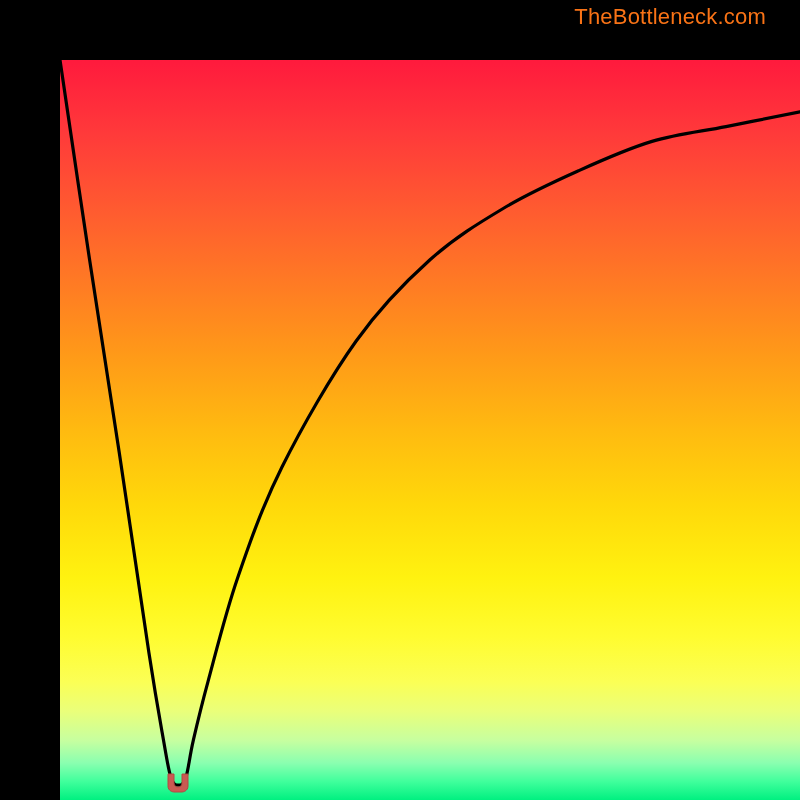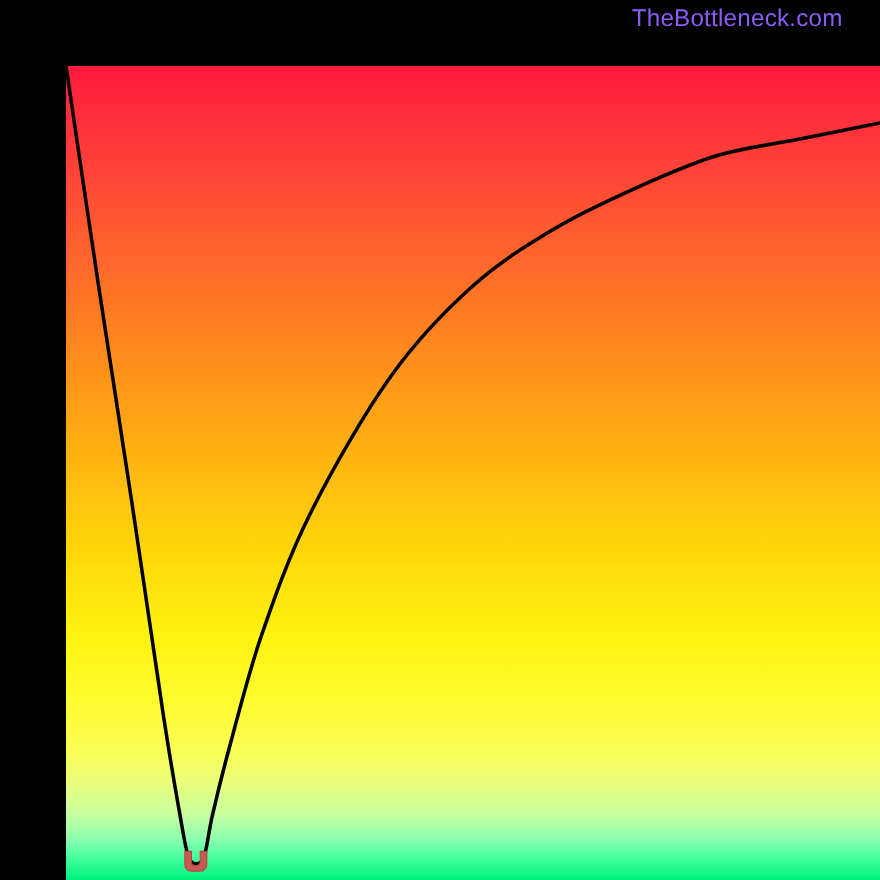--- a/index.html
+++ b/index.html
@@ -42,21 +42,21 @@
       #c6ffa0 92%,
       #8affb0 95%,
       #40ff9c 97.5%,
       #00f080 100%
     );
   }
   .watermark {
     position: absolute;
     top: 4px;
     right: 34px;
-    color: #8b5cf6;
+    color: #f97316;
     font-size: 22px;
     letter-spacing: 0.2px;
     user-select: none;
   }
   svg.curve {
     position: absolute;
     top: 0;
     left: 0;
     width: 740px;
     height: 740px;

